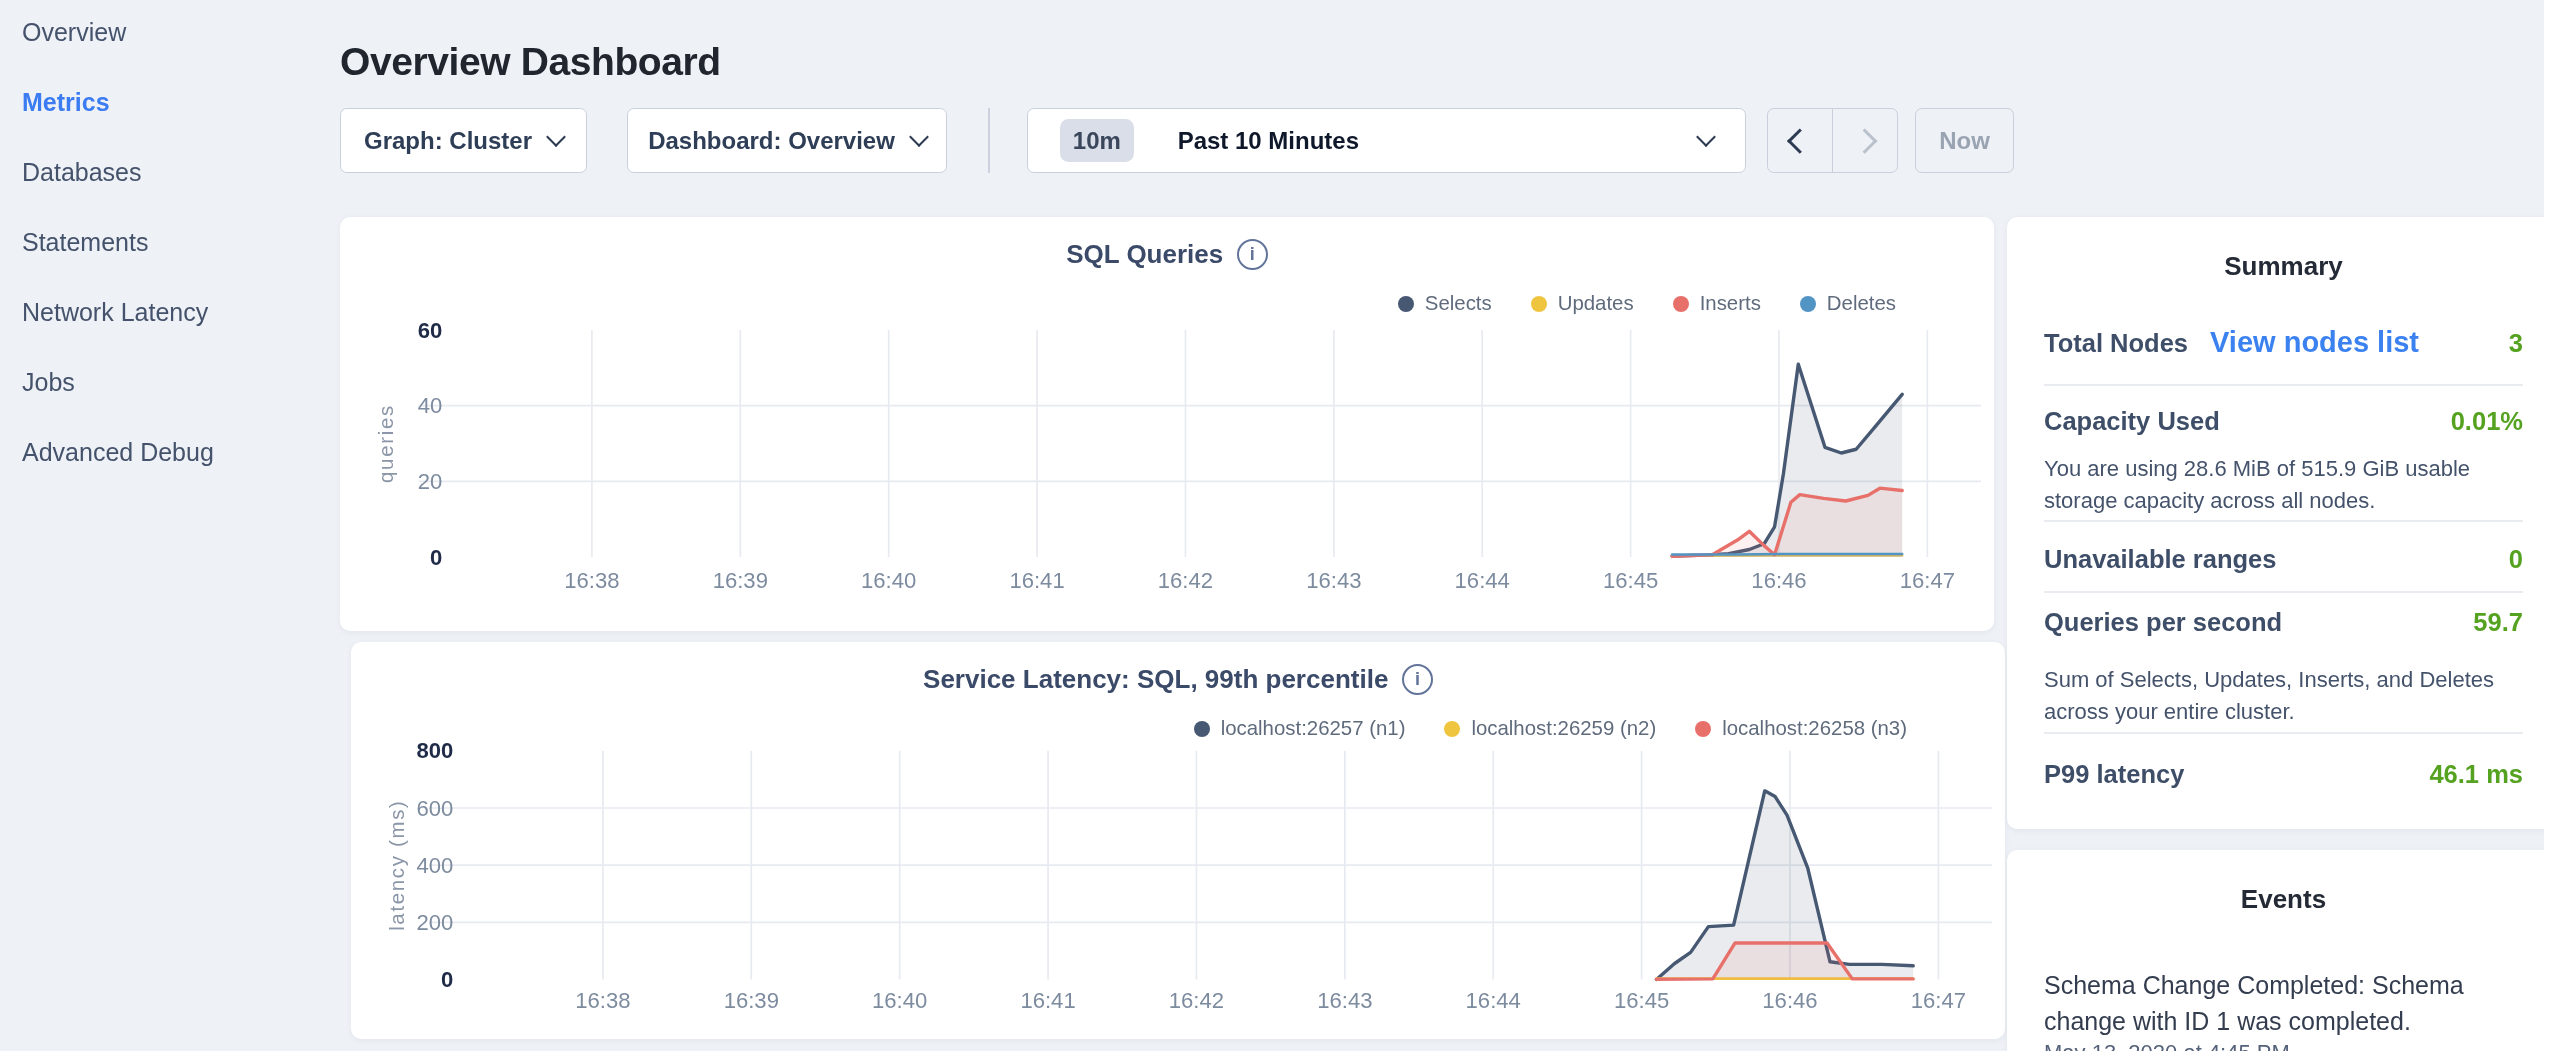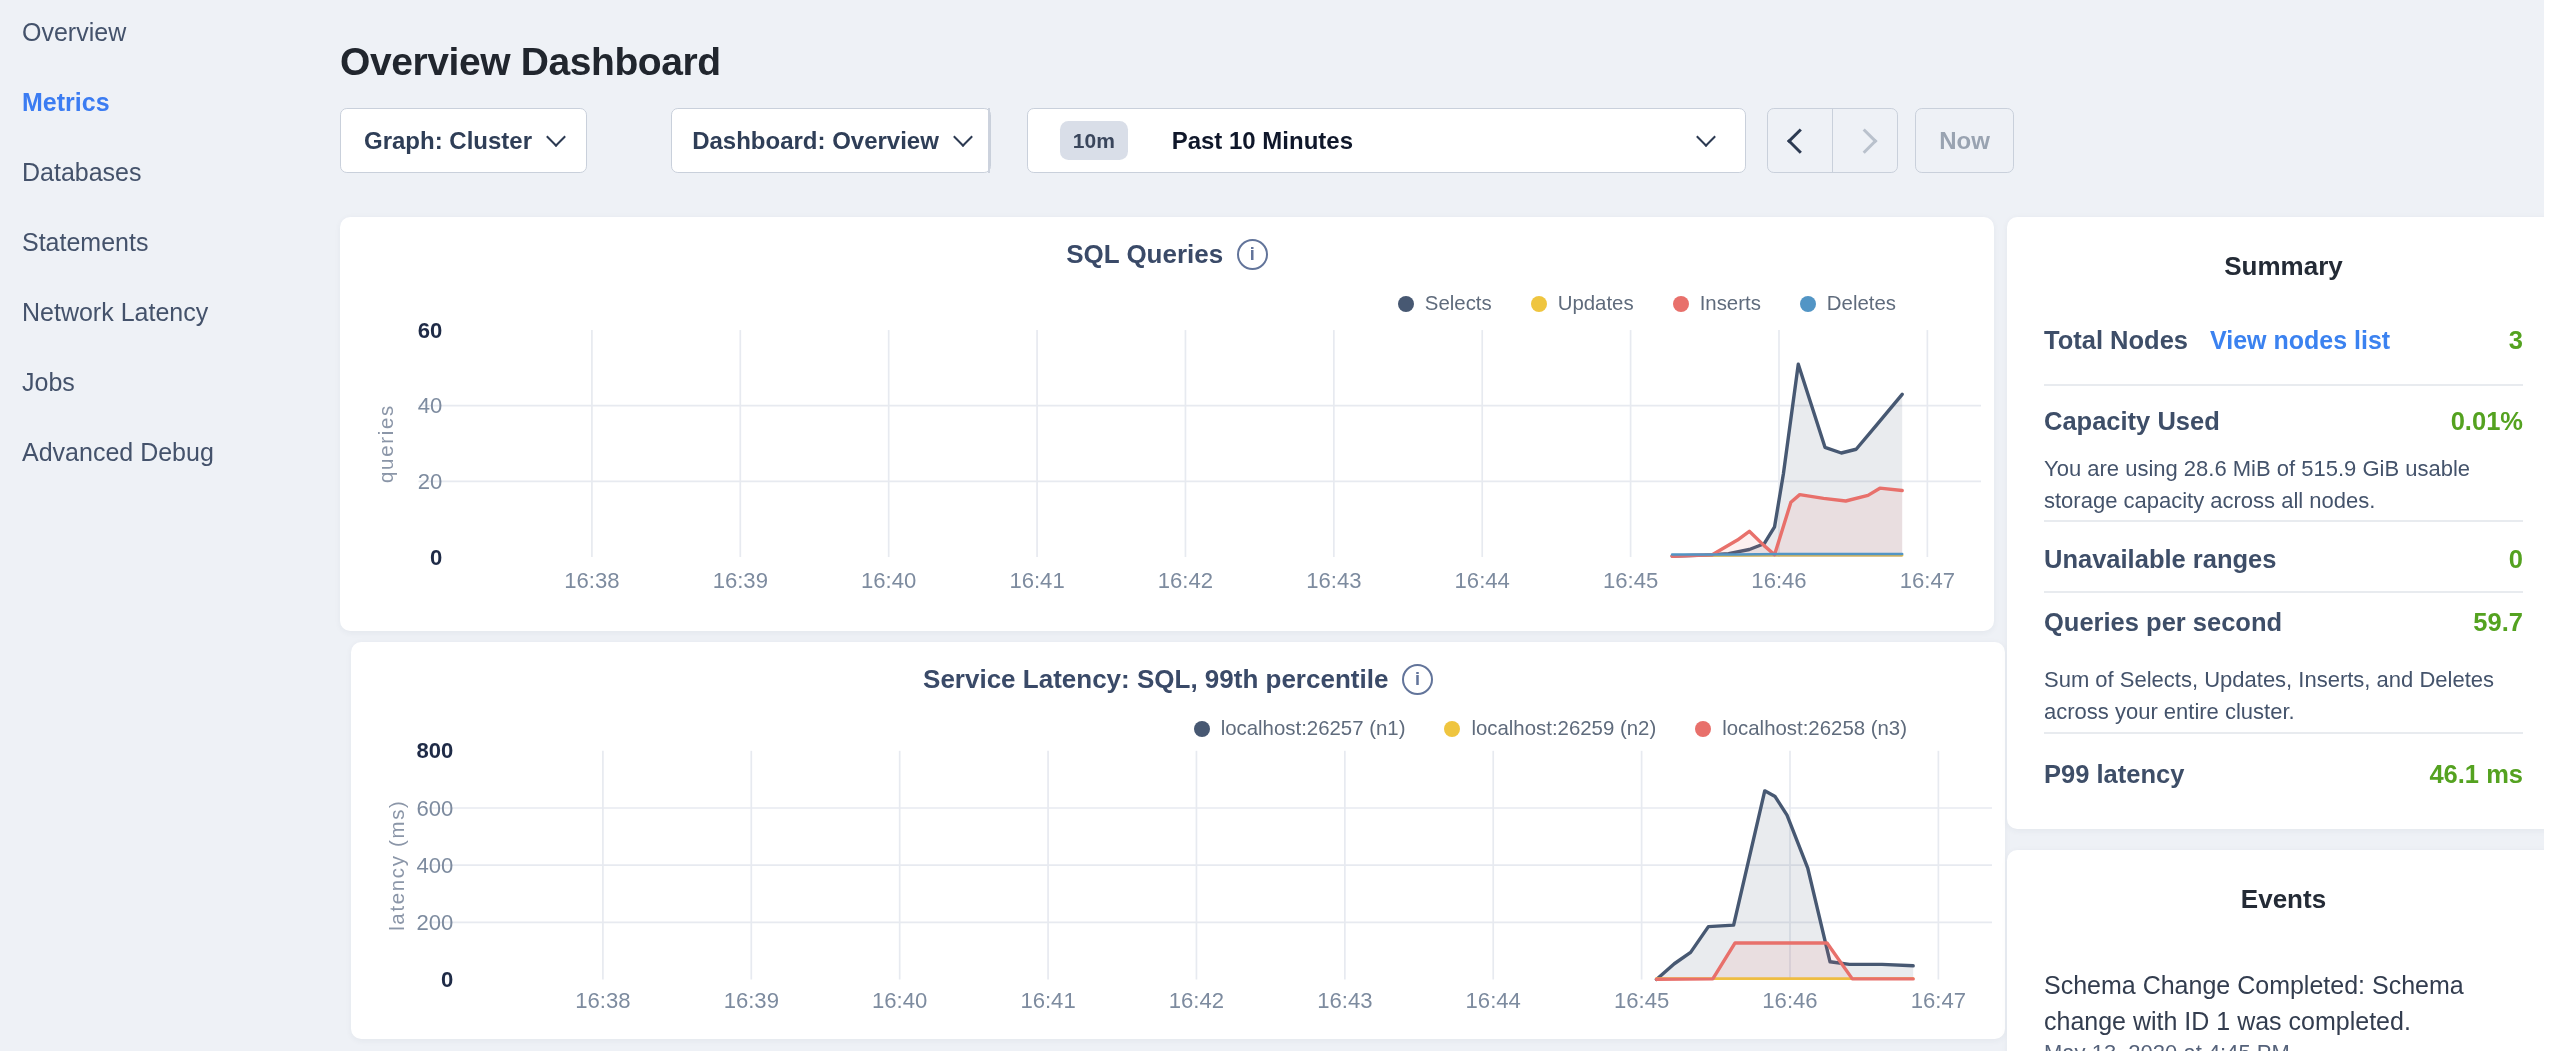--- a/index.html
+++ b/index.html
@@ -13,24 +13,24 @@
   .side-item{display:block;font-size:25px;font-weight:500;color:#44526b;line-height:31px;margin-bottom:39px;cursor:pointer;text-decoration:none;}
   .side-item.active{color:#3b7cf2;font-weight:700;}
   
   .page-title{position:absolute;left:340px;top:13.6px;font-size:39px;font-weight:600;color:#21262e;letter-spacing:-0.4px;}
   .dd{position:absolute;top:108px;height:65px;background:#fff;border:1.7px solid #c9d0db;border-radius:6.8px;
       display:flex;align-items:center;justify-content:center;gap:17px;box-sizing:border-box;cursor:pointer;}
   .dd-label{font-size:24px;font-weight:700;color:#2f3e57;}
   .chev-down{width:12px;height:12px;border-right:2.6px solid #2c3a52;border-bottom:2.6px solid #2c3a52;
       transform:rotate(45deg);margin-top:-6.8px;}
   #graph-dd{left:340px;width:247px;}
-  #dash-dd{left:627px;width:320px;margin-left:44px;}
+  #dash-dd{left:627px;width:320px;}
   .toolbar-divider{position:absolute;left:988px;top:108px;width:1.7px;height:65px;background:#ccd2dd;}
   #time-dd{left:1027px;width:719px;justify-content:flex-start;padding:0 32px;}
-  .time-badge{background:#d9dee8;border-radius:8.5px;padding:7.7px 12.8px;font-size:21px;font-weight:700;color:#3a465c;margin-right:27px;}
+  .time-badge{background:#d9dee8;border-radius:8.5px;padding:7.7px 12.8px;font-size:24px;font-weight:700;color:#3a465c;margin-right:27px;}
   .time-label{font-size:24px;font-weight:700;color:#0f172a;flex:1;text-align:left;}
   #prevnext{position:absolute;left:1767px;top:108px;width:131px;height:65px;border:1.7px solid #c9d0db;border-radius:6.8px;
       display:flex;box-sizing:border-box;}
   .pn-cell{flex:1;display:flex;align-items:center;justify-content:center;cursor:pointer;}
   .pn-sep{width:1.7px;background:#c9d0db;}
   .chev-left{width:14.5px;height:14.5px;border-left:3.4px solid #2c3a52;border-bottom:3.4px solid #2c3a52;transform:rotate(45deg);}
   .chev-right{width:14.5px;height:14.5px;border-right:3.4px solid #b9c1cc;border-top:3.4px solid #b9c1cc;transform:rotate(45deg);}
   #now-btn{position:absolute;left:1915px;top:108px;width:99px;height:65px;border:1.7px solid #c9d0db;border-radius:6.8px;
       color:#99a3b1;font-size:24px;font-weight:700;display:flex;align-items:center;justify-content:center;box-sizing:border-box;cursor:default;}
   
@@ -46,21 +46,21 @@
   .dot{width:16px;height:16px;border-radius:50%;flex:none;}
   svg.plot{position:absolute;left:0;top:0;width:100%;height:100%;}
   svg.plot text{font-family:"Liberation Sans",sans-serif;}
   
   #summary{left:2007px;top:217px;width:553px;height:612px;}
   #events{left:2007px;top:850px;width:553px;height:357px;}
   .panel-title{position:absolute;top:34px;left:0;right:0;text-align:center;font-size:26px;font-weight:700;color:#242b36;}
   .srow{position:absolute;left:37px;right:37px;display:flex;justify-content:space-between;align-items:baseline;}
   .srow .lbl{font-size:25.5px;font-weight:700;color:#3e4e68;display:flex;gap:22px;align-items:baseline;}
   .srow .val{font-size:25.5px;font-weight:700;color:#54a220;white-space:nowrap;}
-  .slink{font-size:25px;font-weight:600;color:#3b82f0;cursor:pointer;}
+  .slink{font-size:29px;font-weight:600;color:#3b82f0;cursor:pointer;}
   .sdesc{position:absolute;left:37px;right:37px;font-size:22px;color:#44536b;line-height:32px;}
   .sdiv{position:absolute;left:37px;right:37px;height:1.7px;background:#e8ebef;}
   .event-msg{position:absolute;left:37px;right:37px;top:92px;font-size:25px;color:#333d4f;line-height:36px;}
   .event-time{position:absolute;left:37px;right:37px;top:168px;font-size:22px;color:#55627a;}
 </style>
 </head>
 <body>
 
 <div id="app">
 

